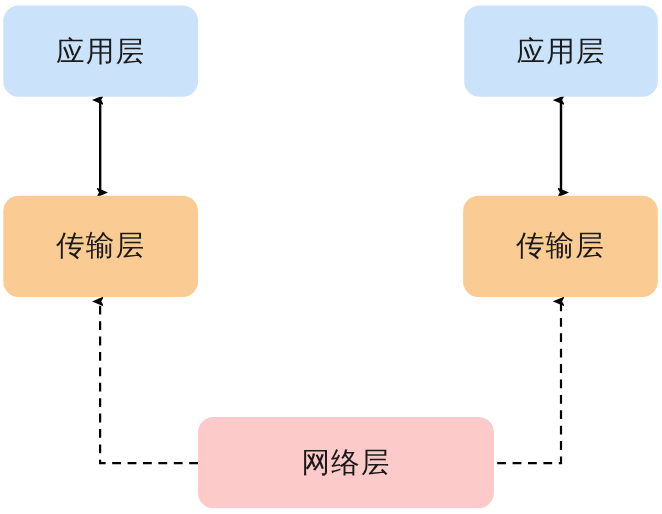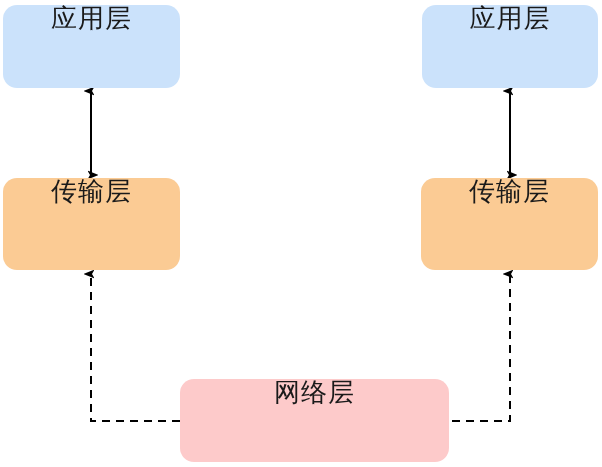--- a/index.html
+++ b/index.html
@@ -13,21 +13,21 @@
   #canvas {
     position: relative;
     width: 602px;
     height: 467px;
     background: #ffffff;
     overflow: hidden;
   }
   .node {
     position: absolute;
     display: flex;
-    align-items: flex-start;
+    align-items: center;
     justify-content: center;
     border-radius: 14px;
     box-sizing: border-box;
     color: #1a1a1a;
     font-size: 26px;
     line-height: 1;
     letter-spacing: 1px;
     white-space: nowrap;
     user-select: none;
   }

